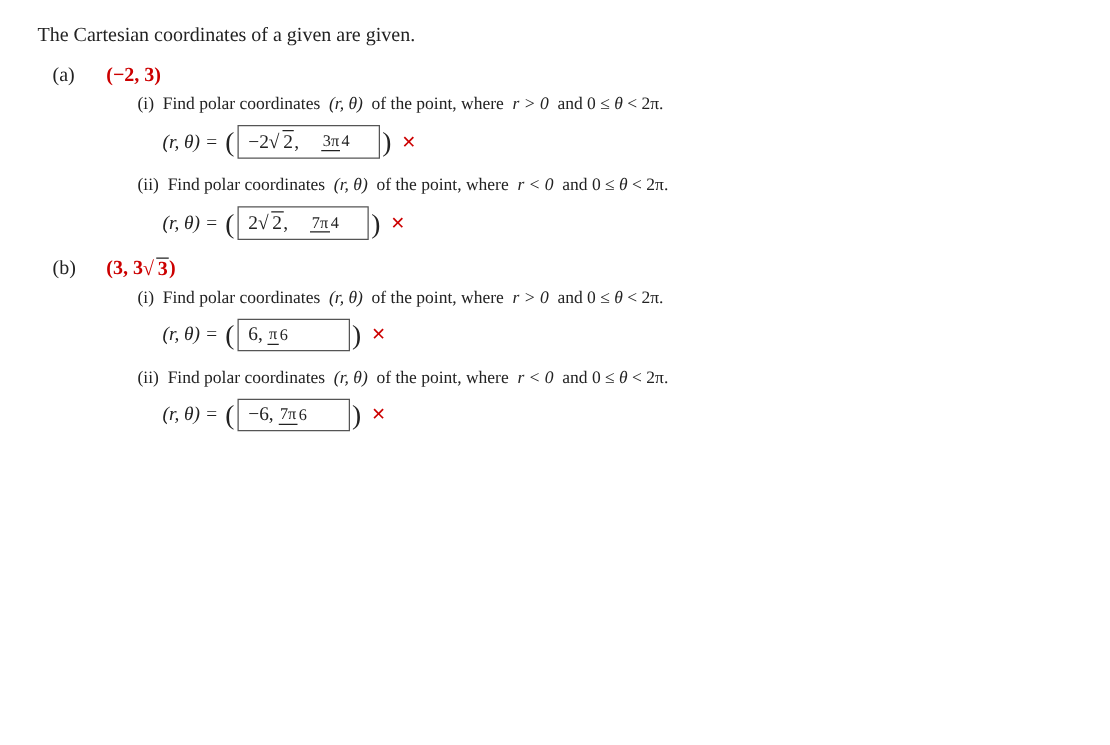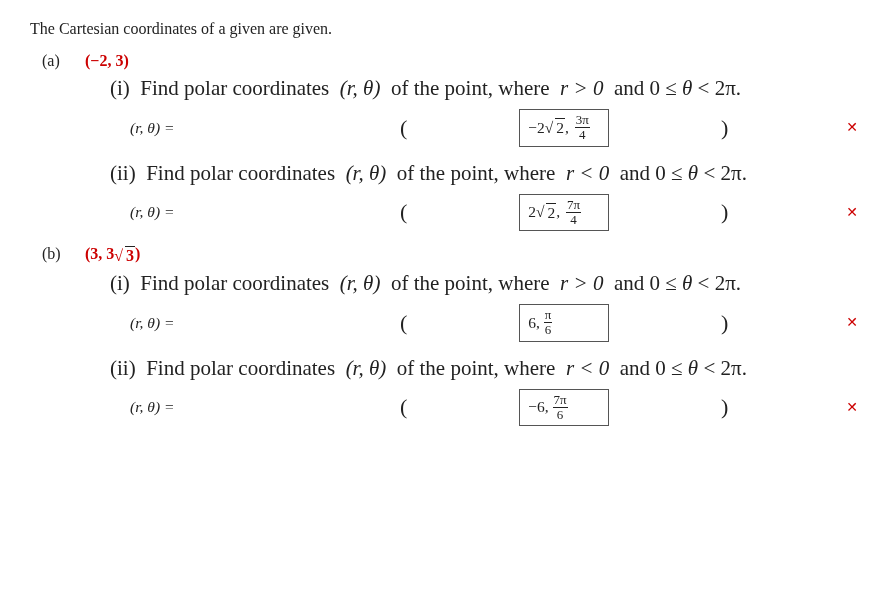--- a/index.html
+++ b/index.html
@@ -30,30 +30,29 @@
     .part-point {
       font-family: Georgia, serif;
     }
     .subpart {
       margin-left: 80px;
       margin-bottom: 14px;
     }
     .subpart-title {
       margin-bottom: 8px;
       font-family: Georgia, serif;
-      font-size: 21px;
+      font-size: 14px;
     }
     .answer-row {
       display: flex;
       align-items: center;
       margin-left: 20px;
       margin-bottom: 6px;
       font-family: Georgia, serif;
       font-size: 15.5px;
-      justify-content: space-between;
     }
     .answer-box {
       border: 1.5px solid #555;
       padding: 3px 8px;
       min-width: 90px;
       display: inline-flex;
       align-items: center;
       font-family: Georgia, serif;
       font-size: 15.5px;
       background: #fff;
@@ -64,24 +63,24 @@
       margin: 0 2px;
     }
     .cross {
       color: #cc0000;
       font-size: 14px;
       margin-left: 6px;
       cursor: pointer;
     }
     .fraction {
       display: inline-flex;
-      flex-direction: column;
+      flex-direction: row;
       align-items: center;
       vertical-align: middle;
-      margin: 0 2px;
+      margin: 0 14px;
       font-size: 13px;
       line-height: 1.1;
     }
     .fraction .num {
       border-bottom: 1px solid #222;
       padding: 0 1px;
     }
     .fraction .den {
       padding: 0 1px;
     }

